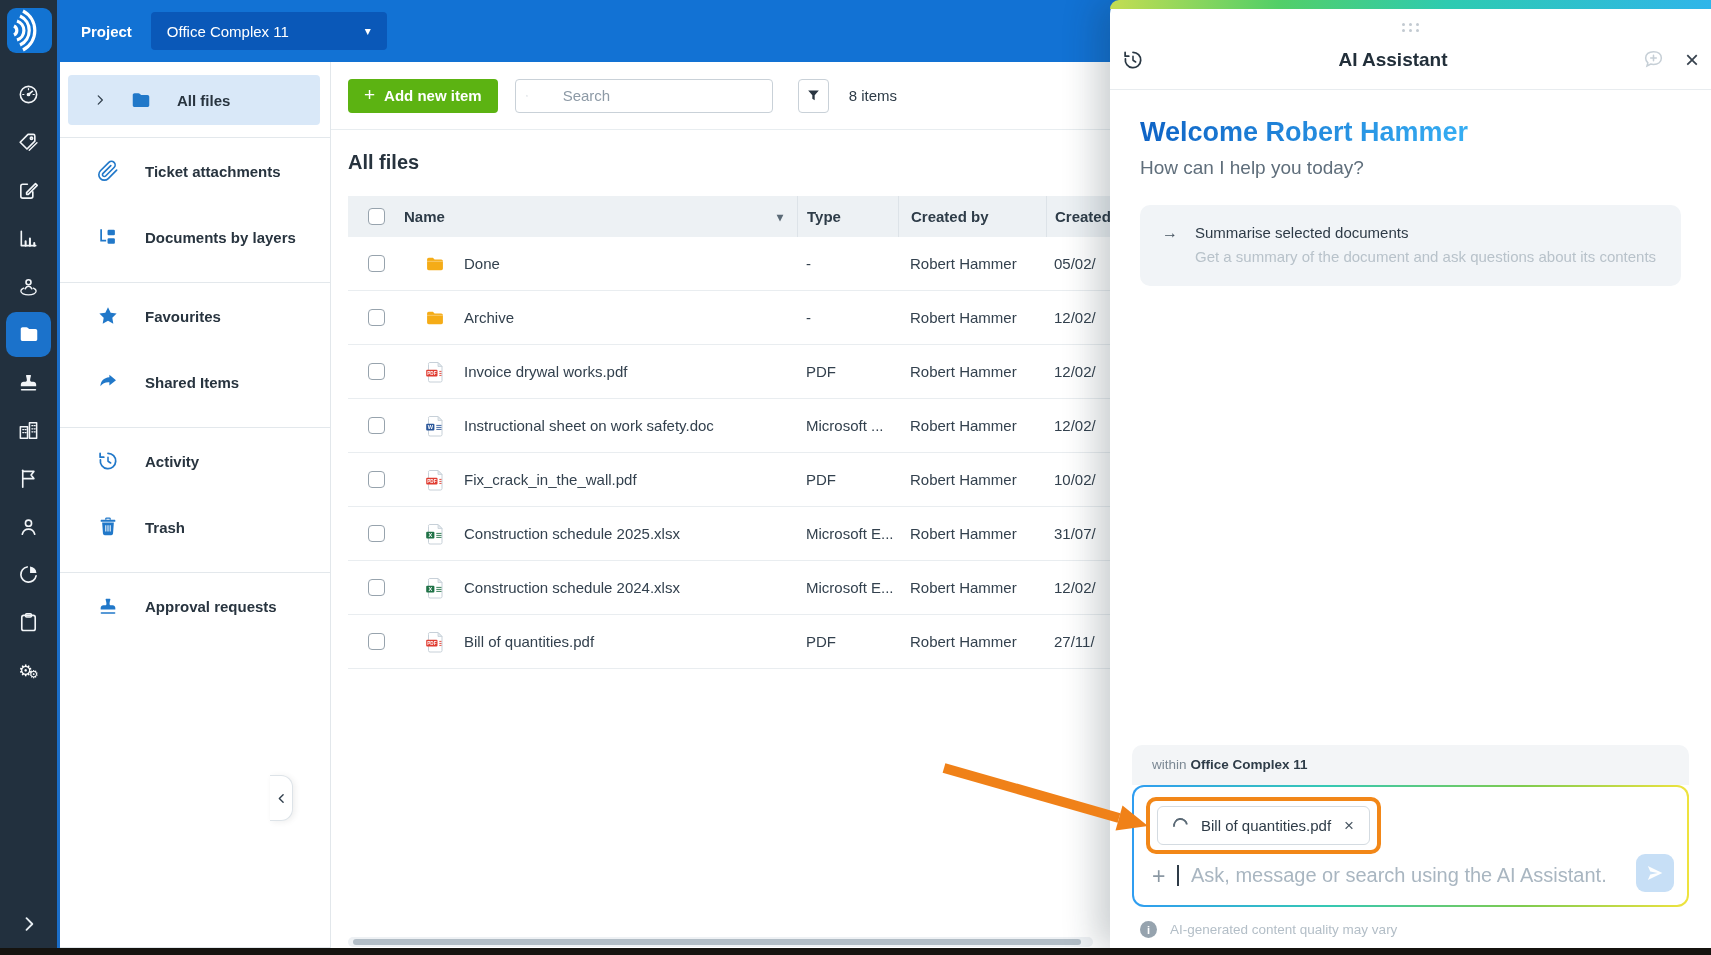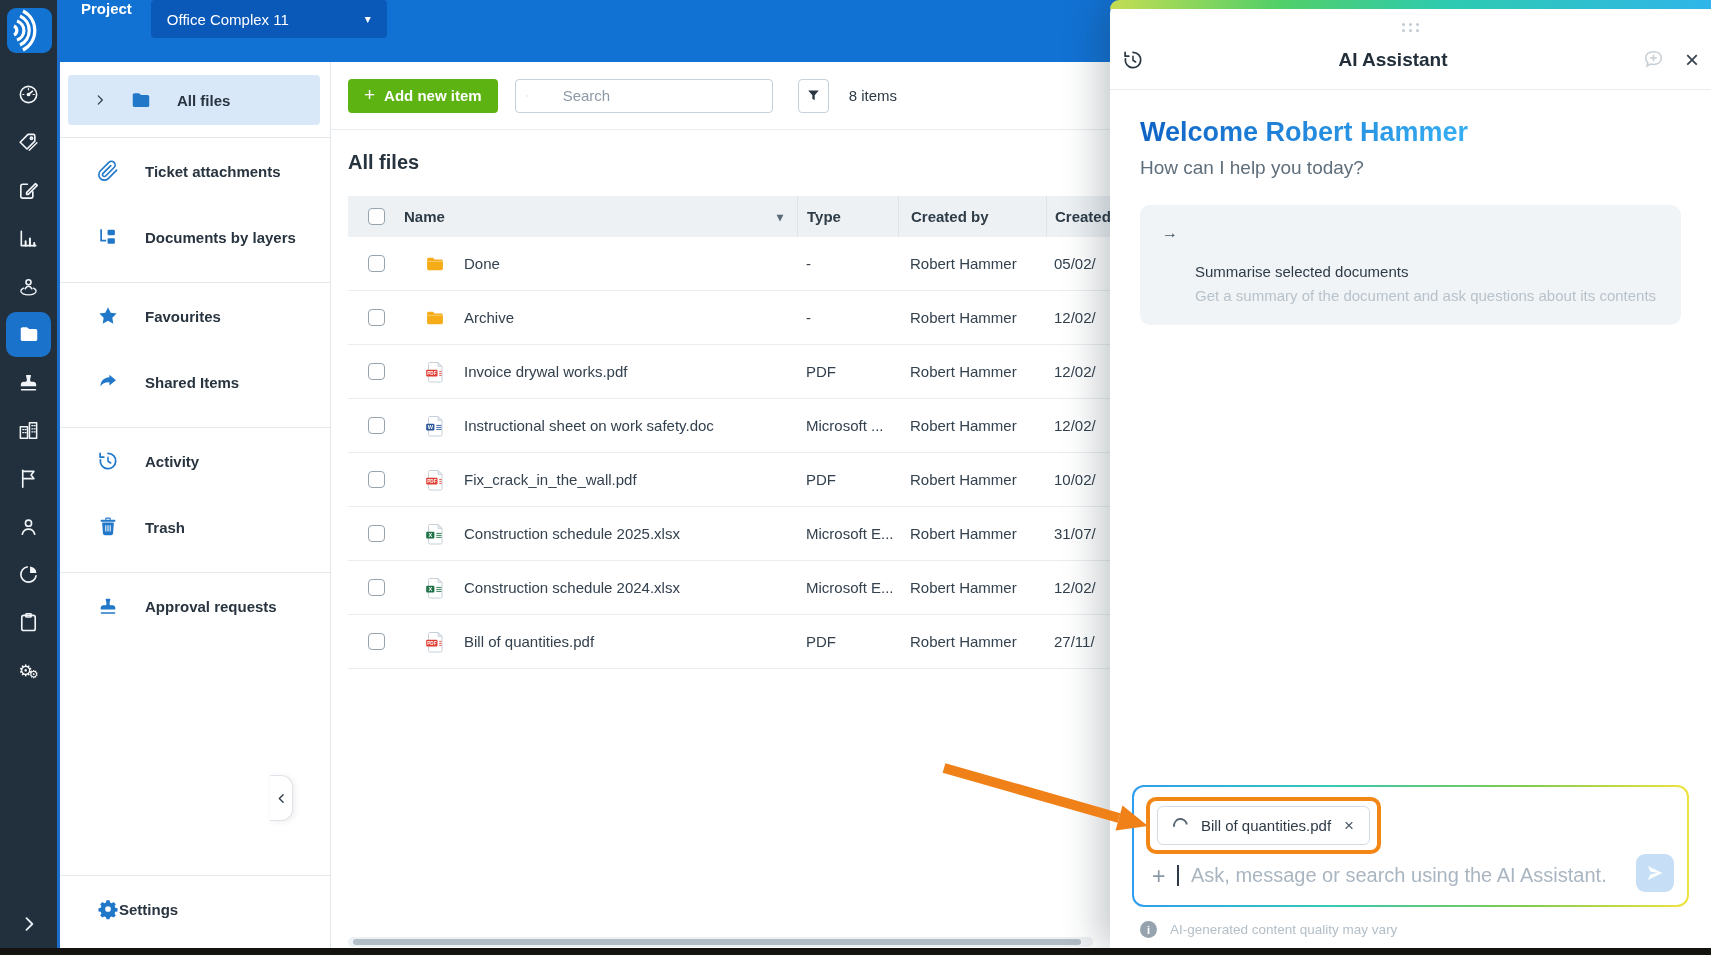--- a/index.html
+++ b/index.html
@@ -22,21 +22,21 @@
   .rail-item.active .ic { width:22px; height:22px; color:#fff; }
   .rail-bottom { position:absolute; bottom:14px; left:0; width:57px;
     display:flex; justify-content:center; }
   .rail-bottom .ic { width:20px; height:20px; color:#e8eef3; }
   .ic svg { width:100%; height:100%; display:block; }
   .ic { display:inline-flex; align-items:center; justify-content:center; }
   .g1 { font-size:16px; color:#fff; } .g2 { font-size:11px; color:#fff; margin-left:-4px; margin-top:8px; }
 
   
   .topbar { position:absolute; left:60px; top:0; width:1651px; height:62px;
-    background:#1272d4; display:flex; align-items:flex-start; padding-left:21px; z-index:5; }
+    background:#1272d4; display:flex; align-items:center; padding-left:21px; z-index:5; }
   .proj-label { color:#fff; font-weight:bold; font-size:15px; }
   .proj-select { margin-left:19px; width:236px; height:38px; background:#0a58b8;
     border-radius:4px; color:#fff; font-size:15px; display:flex; align-items:center;
     padding:0 16px; cursor:pointer; }
   .proj-caret { margin-left:auto; font-size:12px; color:#fff; }
 
   
   .sidebar { position:absolute; left:60px; top:62px; width:271px; height:886px;
     background:#fff; border-right:1px solid #e2e7eb; z-index:10;
     display:flex; flex-direction:column; }
@@ -120,21 +120,21 @@
   .a-close { margin-left:20px; font-size:24px; color:#37424e; line-height:20px; cursor:pointer; }
   .a-body { padding:27px 30px 0; flex:none; }
   .a-greet { font-size:27px; font-weight:bold; display:inline-block;
     background:linear-gradient(90deg,#0f63c5,#36aef3);
     -webkit-background-clip:text; background-clip:text;
     -webkit-text-fill-color:transparent; color:#1a7ad2; }
   .a-question { margin-top:9px; font-size:19px; color:#5f6e7b; }
   .a-card { margin-top:26px; background:#f1f4f7; border-radius:10px;
     padding:19px 16px 21px 22px; display:flex; gap:17px; cursor:pointer; }
   .a-card-arrow { color:#44525f; font-size:16px; margin-top:0px; }
-  .a-card-title { font-size:15px; color:#2e3b47;margin-top:39px; }
+  .a-card-title { font-size:15px; color:#2e3b47; }
   .a-card-sub { margin-top:7px; font-size:15px; color:#b8c2ca; }
   .a-spacer { flex:1; }
   .a-bottom { padding:0 22px; flex:none; }
   .ctx { background:#f3f5f7; border-radius:10px 10px 0 0; padding:12px 20px 13px;
     font-size:13.5px; color:#7b8894; }
   .ctx b { color:#2e3c48; margin-left:4px; }
   .inputwrap { border-radius:12px; padding:2px; position:relative;
     background:linear-gradient(90deg,#2f9df1 0%,#35c8b4 35%,#7ecb4f 70%,#efe33e 100%); }
   .inputinner { background:#fff; border-radius:10px; padding:10px 12px 14px; min-height:118px; position:relative; }
   .chip-high { display:inline-block; border:4px solid #f28718; border-radius:10px; padding:5px 7px; }
@@ -388,29 +388,20 @@
             <svg viewBox="0 0 24 24">
               <path d="M10 4.2h4c.4 0 .7.4.6.8-.3 1.6-.9 3-.9 4.7 0 .8.6 1.5 1.4 1.5H17c1.7 0 3 1.3 3 3v1.6H4v-1.6c0-1.7 1.3-3 3-3h1.9c.8 0 1.4-.7 1.4-1.5 0-1.7-.6-3.1-.9-4.7-.1-.4.2-.8.6-.8z" fill="currentColor"></path>
               <path d="M4.8 19.6h14.4" stroke="currentColor" stroke-width="1.7" stroke-linecap="round"></path>
             </svg>
           </span>
           <span class="sb-label">Approval requests</span>
         </div>
       </div>
     <div class="sb-spacer"></div>
     <div class="sb-div"></div>
-    <div class="sb-settings">
-      <span class="ic sbic">
-        <svg viewBox="0 0 24 24" fill="currentColor">
-            <path d="M10.3 2.5h3.4l.5 2.4 1.9.8 2-1.3 2.4 2.4-1.3 2 .8 1.9 2.4.5v3.4l-2.4.5-.8 1.9 1.3 2-2.4 2.4-2-1.3-1.9.8-.5 2.4h-3.4l-.5-2.4-1.9-.8-2 1.3-2.4-2.4 1.3-2-.8-1.9-2.4-.5v-3.4l2.4-.5.8-1.9-1.3-2 2.4-2.4 2 1.3 1.9-.8z"></path>
-            <circle cx="12" cy="12" r="3.1" fill="#fff"></circle>
-          </svg>
-      </span>
-      <span class="sb-label">Settings</span>
-    </div>
   </nav>
   <div class="collapse-tab">
     <span class="ic">
       <svg viewBox="0 0 24 24" fill="none" stroke="currentColor" stroke-width="2.6" stroke-linecap="round" stroke-linejoin="round">
           <path d="M15 5l-7 7 7 7"></path>
         </svg>
     </span>
   </div>
 
   <section class="main">
@@ -655,20 +646,23 @@
       <div class="a-card">
         <span class="a-card-arrow">→</span>
         <div>
           <div class="a-card-title">Summarise selected documents</div>
           <div class="a-card-sub">Get a summary of the document and ask questions about its contents</div>
         </div>
       </div>
     </div>
     <div class="a-spacer"></div>
     <div class="a-bottom">
+      <div class="ctx">
+        <span>within</span><b>Office Complex 11</b>
+      </div>
       <div class="inputwrap">
         <div class="inputinner">
           <span class="chip-high">
             <span class="chip">
               <span class="spinner"></span>
               <span>Bill of quantities.pdf</span>
               <span class="chip-x">×</span>
             </span>
           </span>
           <div class="ask-row">

